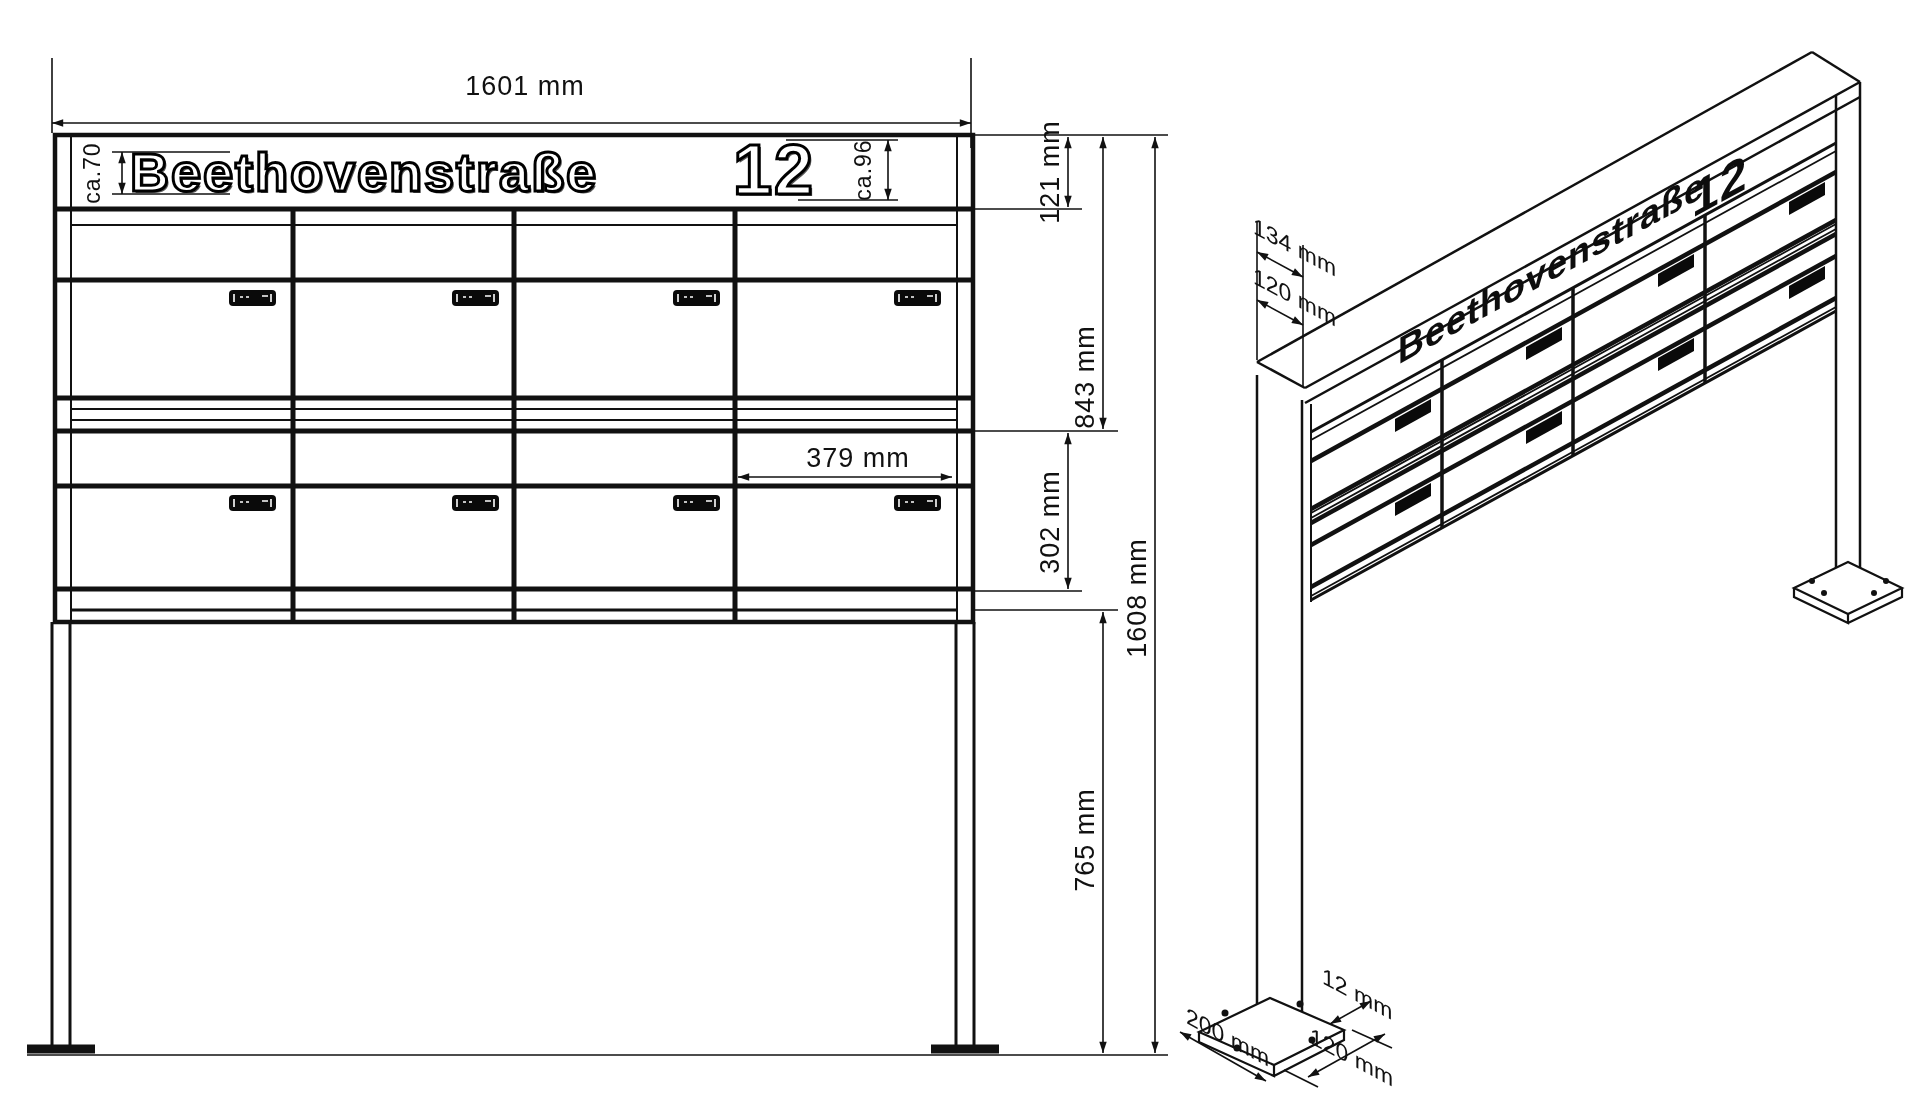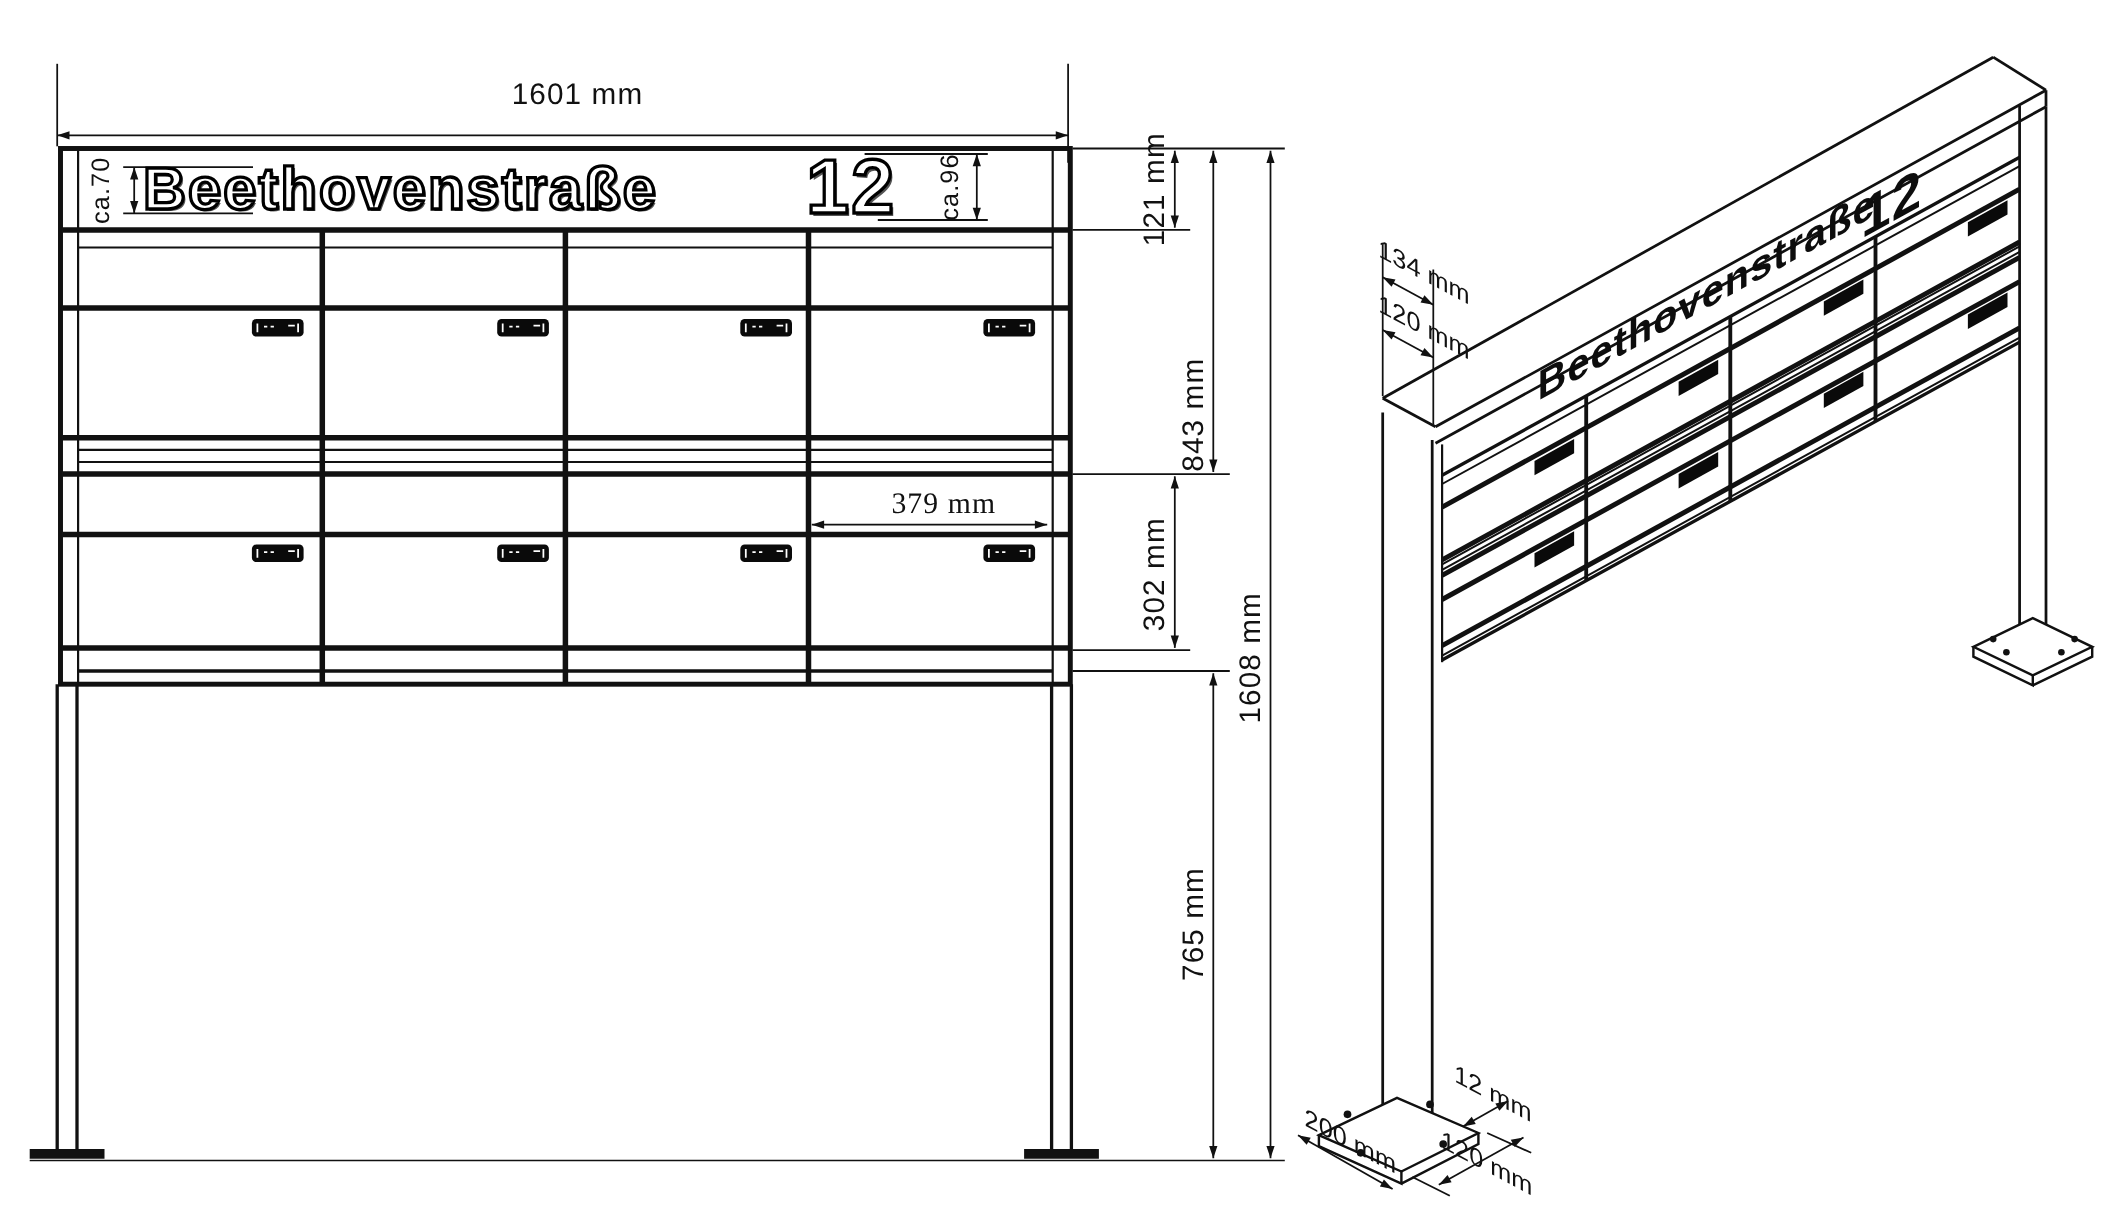--- a/index.html
+++ b/index.html
@@ -191,21 +191,21 @@
   <div class="np-text" style="left:733px;top:130px;font-size:70px;">12</div>
 
   <div class="dim" style="left:513px;top:86px;margin-left:12px;">1601 mm</div>
   <div class="dim v" style="left:92px;top:173px;font-size:23px;">ca.70</div>
   <div class="dim v" style="left:863px;top:170px;font-size:23px;">ca.96</div>
   <div class="dim v" style="left:1050px;top:172px;">121 mm</div>
   <div class="dim v" style="left:1085px;top:377px;">843 mm</div>
   <div class="dim v" style="left:1050px;top:522px;">302 mm</div>
   <div class="dim v" style="left:1137px;top:598px;">1608 mm</div>
   <div class="dim v" style="left:1085px;top:840px;">765 mm</div>
-  <div class="dim" style="left:858px;top:458px;font-family:Liberation Serif, serif;">379 mm</div>
+  <div class="dim" style="left:858px;top:458px;">379 mm</div>
 
   <div class="iso-text" style="left:1398px;top:330px;font-size:36px;transform:skewY(-28.8deg) scaleY(1.05);">Beethovenstraße</div>
   <div class="iso-text" style="left:1692px;top:172px;font-size:48px;transform:skewY(-28.8deg) scaleY(1.05);">12</div>
 
   <div class="iso-dim" style="left:1253px;top:212px;transform:skewY(28deg);">134 mm</div>
   <div class="iso-dim" style="left:1253px;top:262px;transform:skewY(28deg);">120 mm</div>
   <div class="iso-dim" style="left:1186px;top:1002px;transform:skewY(28deg);">200 mm</div>
   <div class="iso-dim" style="left:1322px;top:962px;transform:skewY(28deg);">12 mm</div>
   <div class="iso-dim" style="left:1310px;top:1022px;transform:skewY(28deg);">120 mm</div>
 

